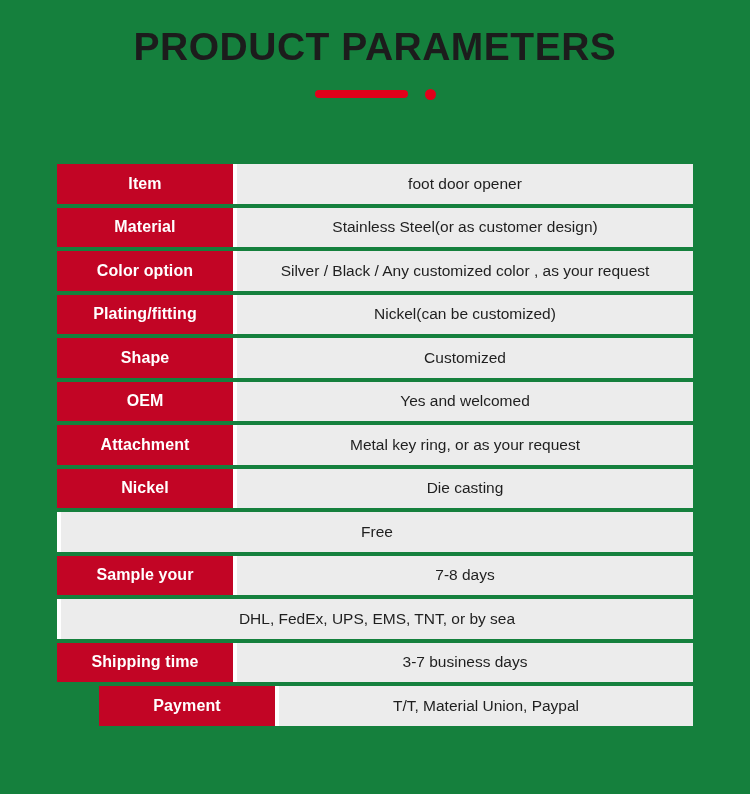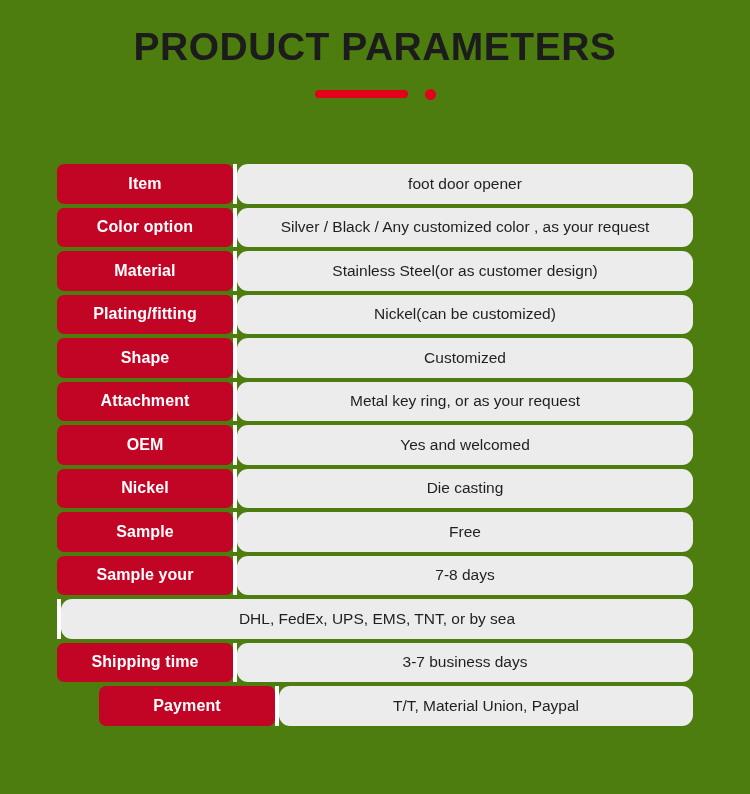--- a/index.html
+++ b/index.html
@@ -10,21 +10,21 @@
     width: 750px;
     height: 794px;
     background: #ffffff;
     font-family: "Liberation Sans", "DejaVu Sans", sans-serif;
     overflow: hidden;
   }
   .page {
     position: relative;
     width: 750px;
     height: 794px;
-    background: #4d7c0f;
+    background: #15803d;
     box-sizing: border-box;
   }
 
   
   .header {
     width: 100%;
     padding-top: 24px;
     text-align: center;
   }
   .page-title {
@@ -81,40 +81,38 @@
     color: #ffffff;
     display: flex;
     align-items: center;
     justify-content: center;
     font-size: 16px;
     font-weight: bold;
     letter-spacing: 0.1px;
     box-sizing: border-box;
     padding: 1px 4px;
     text-align: center;
-    border-radius: 7px;
   }
   .spec-gap {
     flex: 0 0 4px;
     background: #ffffff;
   }
   .spec-value {
     flex: 1 1 auto;
     background: #ECECEC;
     color: #1f1f1f;
     display: flex;
     align-items: center;
     justify-content: center;
     font-size: 15.5px;
     font-weight: normal;
     box-sizing: border-box;
     padding: 0 10px;
     text-align: center;
     white-space: nowrap;
-    border-radius: 11px;
   }
 </style>
 </head>
 <body>
 
 <div class="page">
 
   <div class="header">
     <h1 class="page-title">PRODUCT PARAMETERS</h1>
     <div class="title-deco">
@@ -123,56 +121,55 @@
     </div>
   </div>
 
   <div class="spec-table">
     <div class="spec-row">
       <div class="spec-label">Item</div>
       <div class="spec-gap"></div>
       <div class="spec-value">foot door opener</div>
     </div>
     <div class="spec-row">
+      <div class="spec-label">Material</div>
+      <div class="spec-gap"></div>
+      <div class="spec-value">Stainless Steel(or as customer design)</div>
+    </div>
+    <div class="spec-row">
       <div class="spec-label">Color option</div>
       <div class="spec-gap"></div>
       <div class="spec-value">Silver / Black / Any customized color , as your request</div>
-    </div>
-    <div class="spec-row">
-      <div class="spec-label">Material</div>
-      <div class="spec-gap"></div>
-      <div class="spec-value">Stainless Steel(or as customer design)</div>
     </div>
     <div class="spec-row">
       <div class="spec-label">Plating/fitting</div>
       <div class="spec-gap"></div>
       <div class="spec-value">Nickel(can be customized)</div>
     </div>
     <div class="spec-row">
       <div class="spec-label">Shape</div>
       <div class="spec-gap"></div>
       <div class="spec-value">Customized</div>
     </div>
     <div class="spec-row">
+      <div class="spec-label">OEM</div>
+      <div class="spec-gap"></div>
+      <div class="spec-value">Yes and welcomed</div>
+    </div>
+    <div class="spec-row">
       <div class="spec-label">Attachment</div>
       <div class="spec-gap"></div>
       <div class="spec-value">Metal key ring, or as your request</div>
-    </div>
-    <div class="spec-row">
-      <div class="spec-label">OEM</div>
-      <div class="spec-gap"></div>
-      <div class="spec-value">Yes and welcomed</div>
     </div>
     <div class="spec-row">
       <div class="spec-label">Nickel</div>
       <div class="spec-gap"></div>
       <div class="spec-value">Die casting</div>
     </div>
     <div class="spec-row">
-      <div class="spec-label">Sample</div>
       <div class="spec-gap"></div>
       <div class="spec-value">Free</div>
     </div>
     <div class="spec-row">
       <div class="spec-label">Sample your</div>
       <div class="spec-gap"></div>
       <div class="spec-value">7-8 days</div>
     </div>
     <div class="spec-row">
       <div class="spec-gap"></div>

